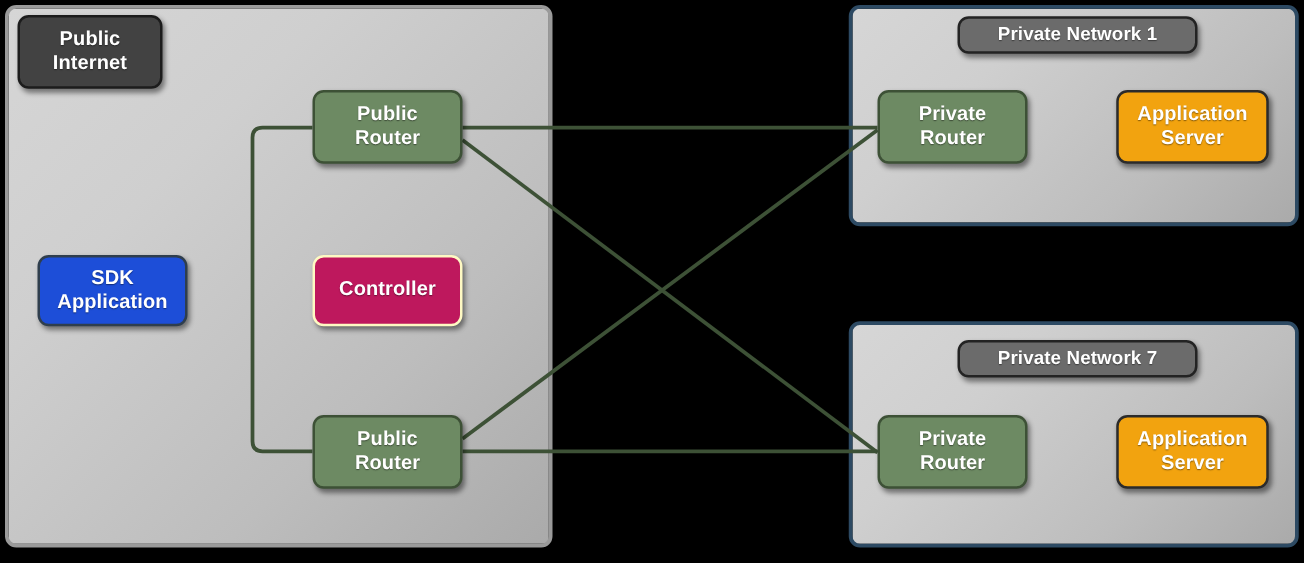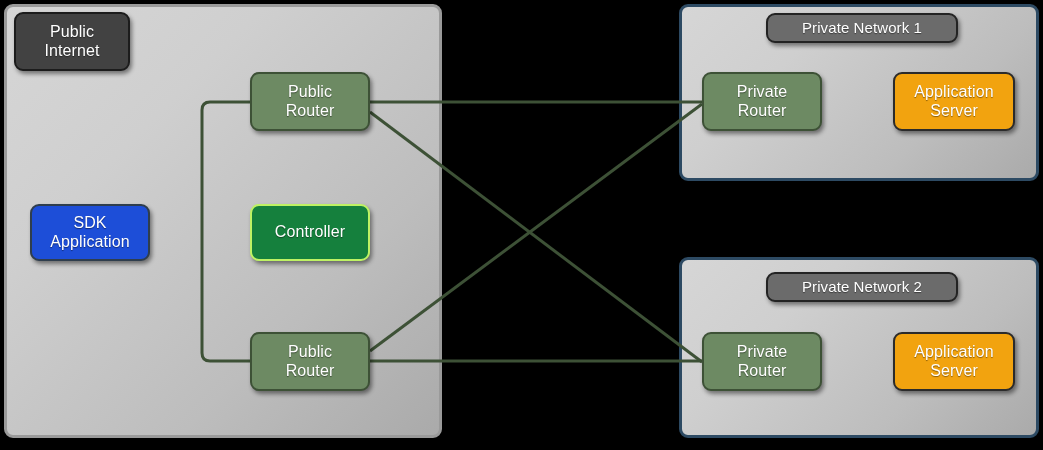--- a/index.html
+++ b/index.html
@@ -50,21 +50,21 @@
   
   .node {
     position: absolute;
     box-sizing: border-box;
     border-radius: 9px;
     display: flex;
     align-items: center;
     justify-content: center;
     text-align: center;
     color: #ffffff;
-    font-weight: normal;
+    font-weight: bold;
     font-size: 16px;
     line-height: 1.15;
     letter-spacing: 0.1px;
     text-shadow: 0 1px 1px rgba(0,0,0,0.45);
     box-shadow: 2px 3px 4px rgba(0,0,0,0.45);
     z-index: 6;
   }
   .node .lbl { white-space: pre-line; }
 
   
@@ -78,22 +78,22 @@
     justify-content: center;
   }
 
   
   .router {
     background: #6d8a63;
     border: 2px solid #3d5136;
   }
   
   .controller {
-    background: #15803d;
-    border: 2px solid #bef264;
+    background: #be185d;
+    border: 2px solid #fef9c3;
   }
   
   .sdkapp {
     background: #1d4ed8;
     border: 2px solid #2f3e4d;
   }
   
   .appserver {
     background: #f2a30f;
     border: 2px solid #2b2b2b;
@@ -185,21 +185,21 @@
     <span class="lbl">Private
 Router</span>
   </div>
 
   <div class="node appserver" id="node-app-server-1">
     <span class="lbl">Application
 Server</span>
   </div>
 
   <div class="node chip-gray" id="chip-private-network-2">
-    <span class="lbl">Private Network 2</span>
+    <span class="lbl">Private Network 7</span>
   </div>
 
   <div class="node router" id="node-private-router-2">
     <span class="lbl">Private
 Router</span>
   </div>
 
   <div class="node appserver" id="node-app-server-2">
     <span class="lbl">Application
 Server</span>

